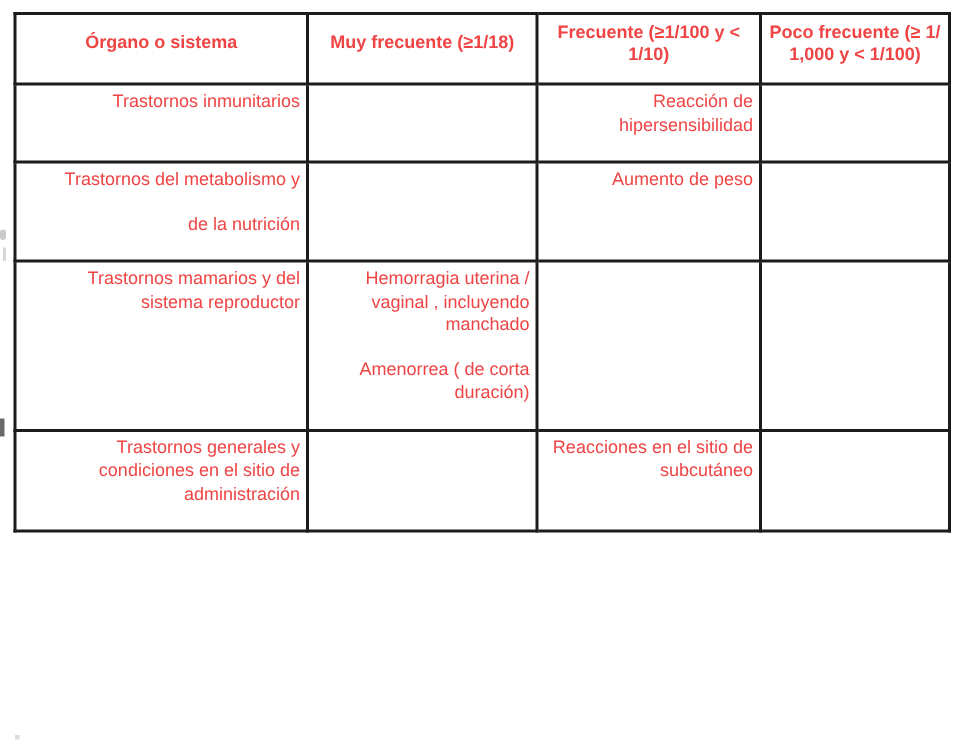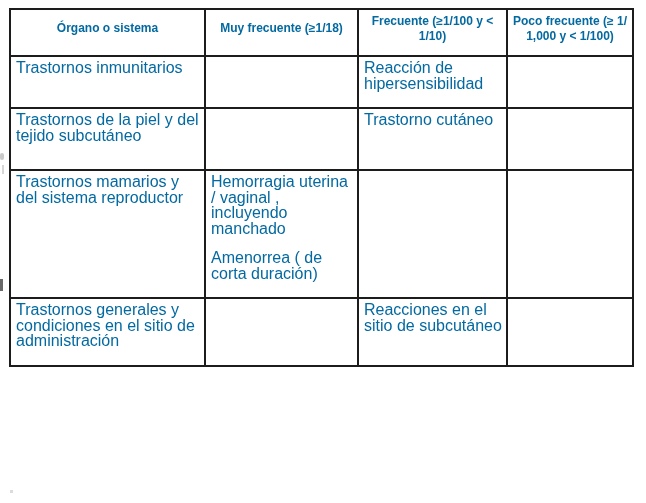--- a/index.html
+++ b/index.html
@@ -3,21 +3,21 @@
 <meta charset="utf-8">
 <style>
   html, body { margin: 0; padding: 0; background: #ffffff; }
   .page {
     position: relative;
     width: 646px;
     height: 503px;
     background: #ffffff;
     overflow: hidden;
     font-family: "Liberation Sans", sans-serif;
-    color: #0369a1;
+    color: #ef4444;
   }
   table.adr {
     position: absolute;
     left: 9px;
     top: 8px;
     width: 623px;
     border-collapse: collapse;
     table-layout: fixed;
     background: #ffffff;
   }
@@ -28,23 +28,23 @@
   th, td { border: 2px solid #1c1c1c; overflow: hidden; }
   th {
     font-weight: bold;
     font-size: 12px;
     line-height: 15px;
     text-align: center;
     vertical-align: middle;
     padding: 2px 3px 10px 3px;
   }
   td {
-    font-size: 16px;
+    font-size: 12px;
     line-height: 15.5px;
-    text-align: left;
+    text-align: right;
     vertical-align: top;
     padding: 3px 4px 2px 5px;
   }
   td p { margin: 0 0 14px 0; }
   thead tr { height: 47px; }
   tbody tr:nth-child(1) { height: 40px; }
   tbody tr:nth-child(2) { height: 62px; }
   tbody tr:nth-child(3) { height: 32px; }
   tbody tr:nth-child(4) { height: 45px; }
   tbody tr:nth-child(5) { height: 32px; }
@@ -83,25 +83,26 @@
             <p>Trastornos inmunitarios</p>
           </td>
       <td></td>
       <td>
             <p>Reacción de hipersensibilidad</p>
           </td>
       <td></td>
     </tr>
         <tr>
       <td>
-            <p>Trastornos de la piel y del tejido subcutáneo</p>
+            <p>Trastornos del metabolismo y</p>
+            <p>de la nutrición</p>
           </td>
       <td></td>
       <td>
-            <p>Trastorno cutáneo</p>
+            <p>Aumento de peso</p>
           </td>
       <td></td>
     </tr>
         <tr>
       <td>
             <p>Trastornos mamarios y del sistema reproductor</p>
           </td>
       <td>
             <p>Hemorragia uterina / vaginal , incluyendo manchado</p>
             <p>Amenorrea ( de corta duración)</p>

